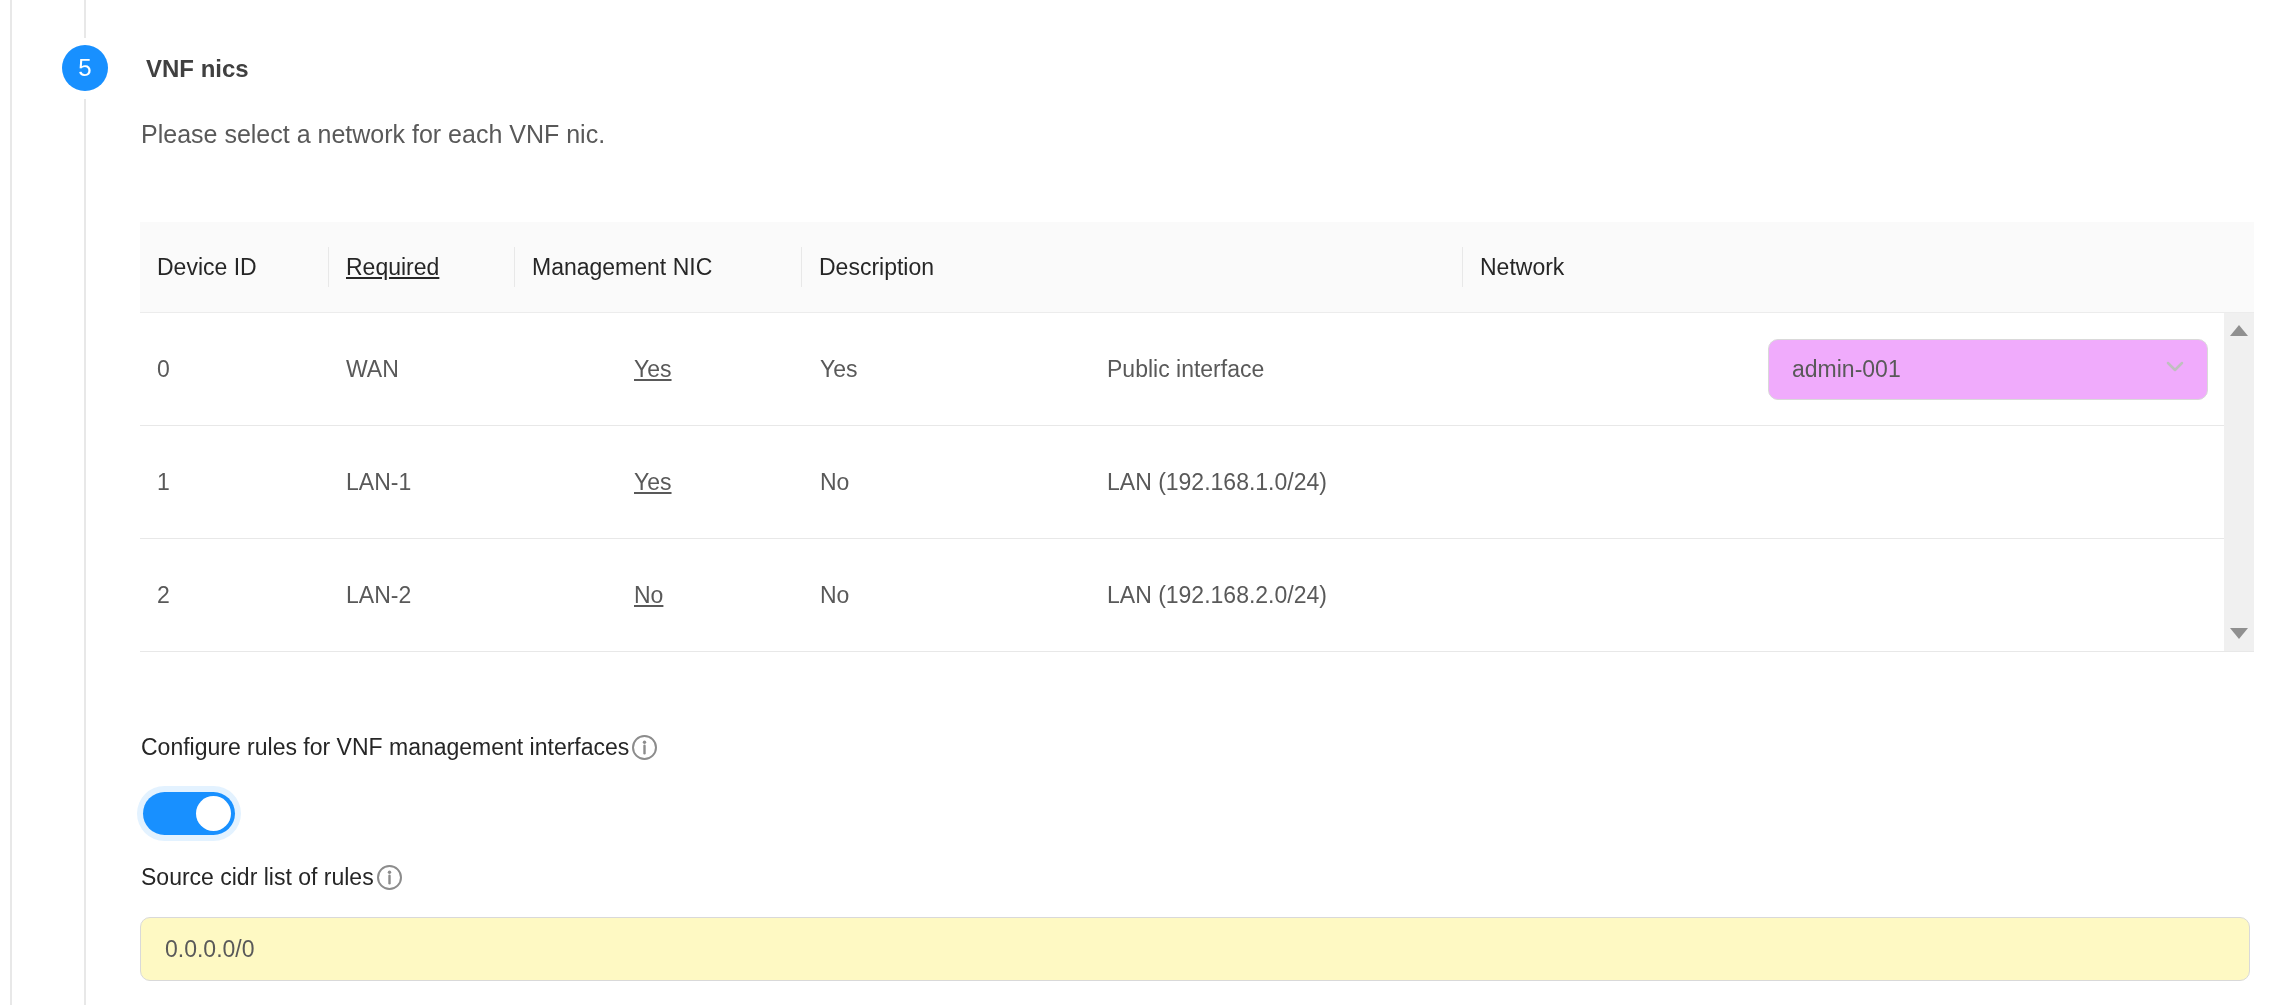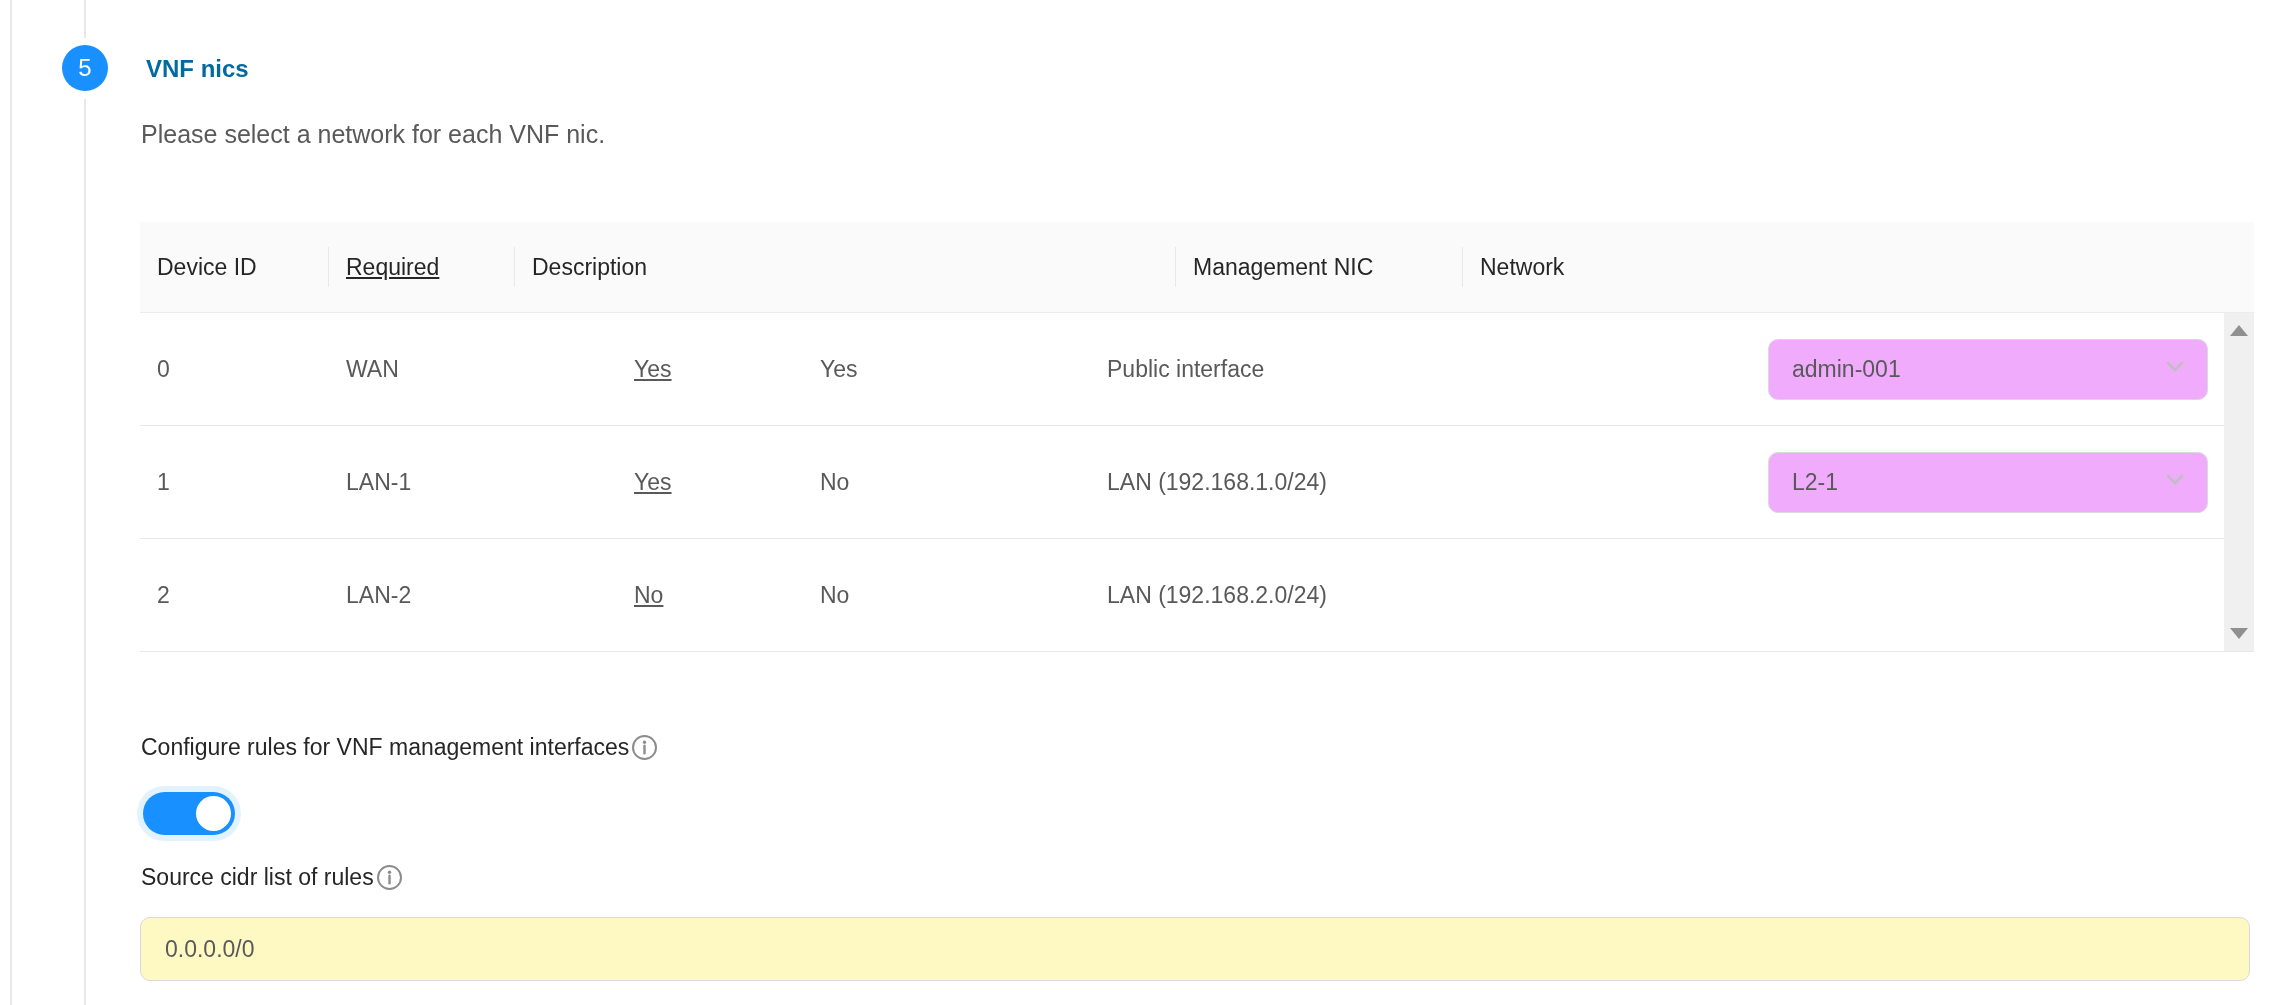--- a/index.html
+++ b/index.html
@@ -19,21 +19,21 @@
   .step-tail-top { left: 84px; top: 0; width: 2px; height: 38px; background: #e8e8e8; }
   .step-tail-bottom { left: 84px; top: 99px; width: 2px; height: 906px; background: #e8e8e8; }
 
   
   .step-icon {
     left: 62px; top: 45px; width: 46px; height: 46px;
     border-radius: 50%; background: #1890ff;
     display: flex; align-items: center; justify-content: center;
     color: #fff; font-size: 24px;
   }
-  .step-title { left: 146px; top: 53px; font-size: 24px; font-weight: 700; color: #0369a1; line-height: 31px; }
+  .step-title { left: 146px; top: 53px; font-size: 24px; font-weight: 700; color: #404040; line-height: 31px; }
   .step-subtitle { left: 141px; top: 119px; font-size: 25px; color: #595959; line-height: 30px; }
 
   
   .table-wrap { left: 140px; top: 222px; width: 2114px; }
   .t-header {
     display: flex; align-items: center; height: 91px;
     background: #fafafa; color: #262626; font-size: 23px; font-weight: 500;
     border-bottom: 1px solid #ececec;
   }
   .th { padding-left: 17px; position: relative; height: 100%; display: flex; align-items: center; }
@@ -102,22 +102,22 @@
 <div class="abs step-icon">
   <span>5</span>
 </div>
 <div class="abs step-title">VNF nics</div>
 <div class="abs step-subtitle">Please select a network for each VNF nic.</div>
 
 <div class="abs table-wrap">
   <div class="t-header">
     <div class="th c1 sep">Device ID</div>
     <div class="th c3 sep">Required</div>
+    <div class="th c4 sep">Management NIC</div>
     <div class="th c5 sep">Description</div>
-    <div class="th c4 sep">Management NIC</div>
     <div class="th c6">Network</div>
   </div>
 
   <div class="t-body">
 
     <div class="t-row">
       <div class="td c1">0</div>
       <div class="td c2">WAN</div>
       <div class="td c3">Yes</div>
       <div class="td c4">Yes</div>
@@ -133,30 +133,20 @@
         </div>
       </div>
     </div>
 
     <div class="t-row">
       <div class="td c1">1</div>
       <div class="td c2">LAN-1</div>
       <div class="td c3">Yes</div>
       <div class="td c4">No</div>
       <div class="td c5">LAN (192.168.1.0/24)</div>
-      <div class="td c6">
-        <div class="net-select">
-          <span>L2-1</span>
-          <span class="chev">
-            <svg width="28" height="28" viewBox="0 0 28 28">
-                <polyline points="7,11 14,18 21,11" fill="none" stroke="#bfbfbf" stroke-width="2.5" stroke-linecap="round" stroke-linejoin="round"></polyline>
-              </svg>
-          </span>
-        </div>
-      </div>
     </div>
 
     <div class="t-row">
       <div class="td c1">2</div>
       <div class="td c2">LAN-2</div>
       <div class="td c3">No</div>
       <div class="td c4">No</div>
       <div class="td c5">LAN (192.168.2.0/24)</div>
     </div>
 

